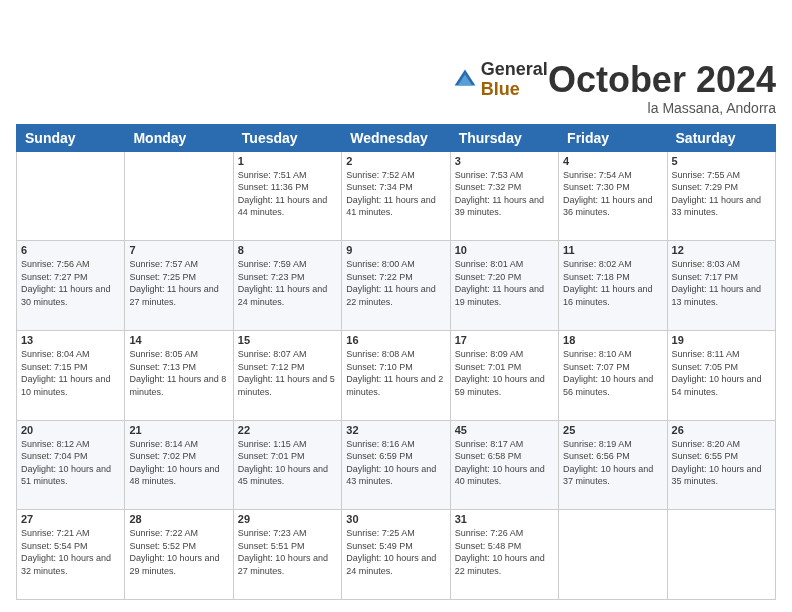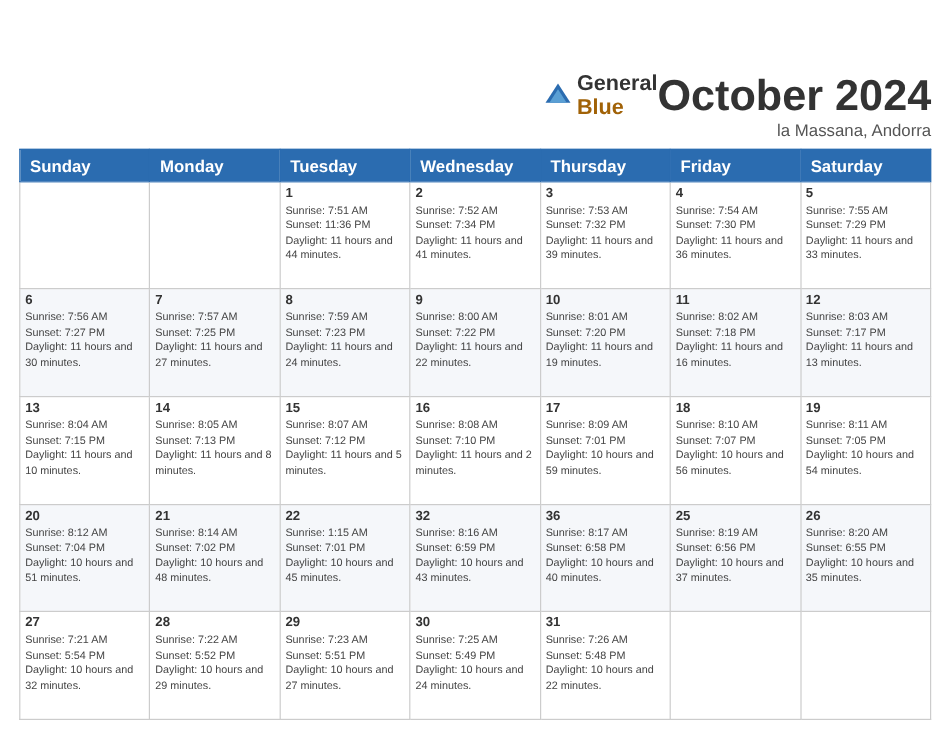--- a/index.html
+++ b/index.html
@@ -274,21 +274,21 @@
 Sunset: 7:01 PM
 Daylight: 10 hours and 45 minutes.</div>
           </td>
           <td>
             <span class="day-number">32</span>
             <div class="day-info">Sunrise: 8:16 AM
 Sunset: 6:59 PM
 Daylight: 10 hours and 43 minutes.</div>
           </td>
           <td>
-            <span class="day-number">36</span>
+            <span class="day-number">45</span>
             <div class="day-info">Sunrise: 8:17 AM
 Sunset: 6:58 PM
 Daylight: 10 hours and 40 minutes.</div>
           </td>
           <td>
             <span class="day-number">25</span>
             <div class="day-info">Sunrise: 8:19 AM
 Sunset: 6:56 PM
 Daylight: 10 hours and 37 minutes.</div>
           </td>

